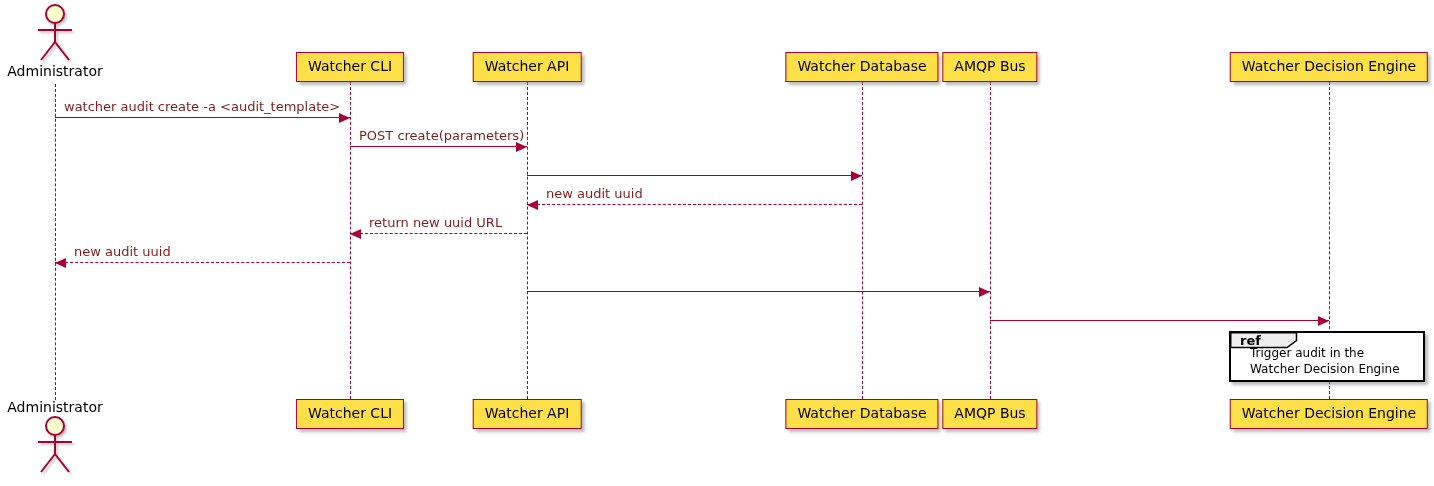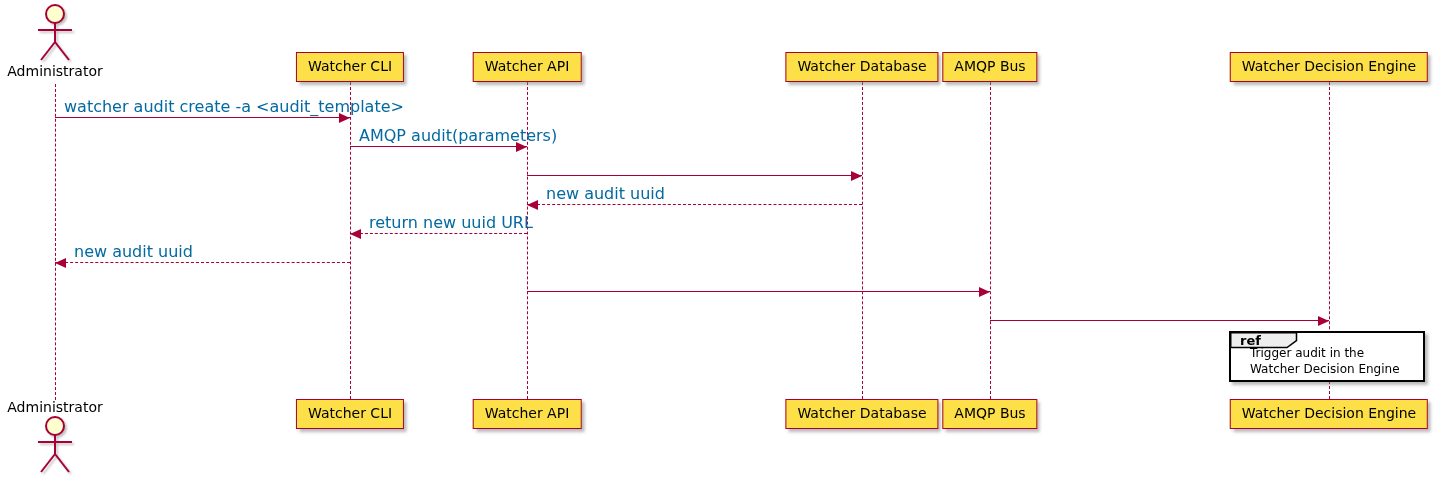--- a/index.html
+++ b/index.html
@@ -30,21 +30,21 @@
     z-index:4;
   }
   .mline{position:absolute;height:0;z-index:3;}
   .mline.solid{border-top:1px solid #A80036;}
   .mline.dashed{border-top:1px dashed #A80036;}
   .ahead{position:absolute;width:0;height:0;z-index:3;}
   .ahead.right{border-top:5px solid transparent;border-bottom:5px solid transparent;border-left:11px solid #A80036;}
   .ahead.left{border-top:5px solid transparent;border-bottom:5px solid transparent;border-right:11px solid #A80036;}
   .mlabel{
     position:absolute;height:16px;line-height:16px;
-    font-size:16px;color:#0369a1;white-space:nowrap;z-index:3;
+    font-size:13px;color:#7f1d1d;white-space:nowrap;z-index:3;
   }
   .actor-label{
     position:absolute;transform:translateX(-50%);
     font-size:14px;color:#000;white-space:nowrap;z-index:4;
   }
   .actor-svg{position:absolute;z-index:4;filter:drop-shadow(2px 2px 1px rgba(120,120,120,0.45));}
   .refbox{
     position:absolute;
     background:#FFFFFF;
     border:2px solid #000000;
@@ -105,21 +105,21 @@
       <div class="ref-body">
         <div class="ref-line">Trigger audit in the</div>
         <div class="ref-line">Watcher Decision Engine</div>
       </div>
     </div>
     <div class="mline solid" style="left: 55px; top: 117px; width: 295px;"></div>
     <div class="ahead right" style="top: 112.5px; left: 339px;"></div>
     <div class="mlabel" style="left: 64px; top: 99px;">watcher audit create -a &lt;audit_template&gt;</div>
     <div class="mline solid" style="left: 350px; top: 146px; width: 177px;"></div>
     <div class="ahead right" style="top: 141.5px; left: 516px;"></div>
-    <div class="mlabel" style="left: 359px; top: 128px;">AMQP audit(parameters)</div>
+    <div class="mlabel" style="left: 359px; top: 128px;">POST create(parameters)</div>
     <div class="mline solid" style="left: 527px; top: 175px; width: 335px;"></div>
     <div class="ahead right" style="top: 170.5px; left: 851px;"></div>
     <div class="mline dashed" style="left: 527px; top: 204px; width: 335px;"></div>
     <div class="ahead left" style="top: 199.5px; left: 527px;"></div>
     <div class="mlabel" style="left: 546px; top: 186px;">new audit uuid</div>
     <div class="mline dashed" style="left: 350px; top: 233px; width: 177px;"></div>
     <div class="ahead left" style="top: 228.5px; left: 350px;"></div>
     <div class="mlabel" style="left: 369px; top: 215px;">return new uuid URL</div>
     <div class="mline dashed" style="left: 55px; top: 262px; width: 295px;"></div>
     <div class="ahead left" style="top: 257.5px; left: 55px;"></div>

